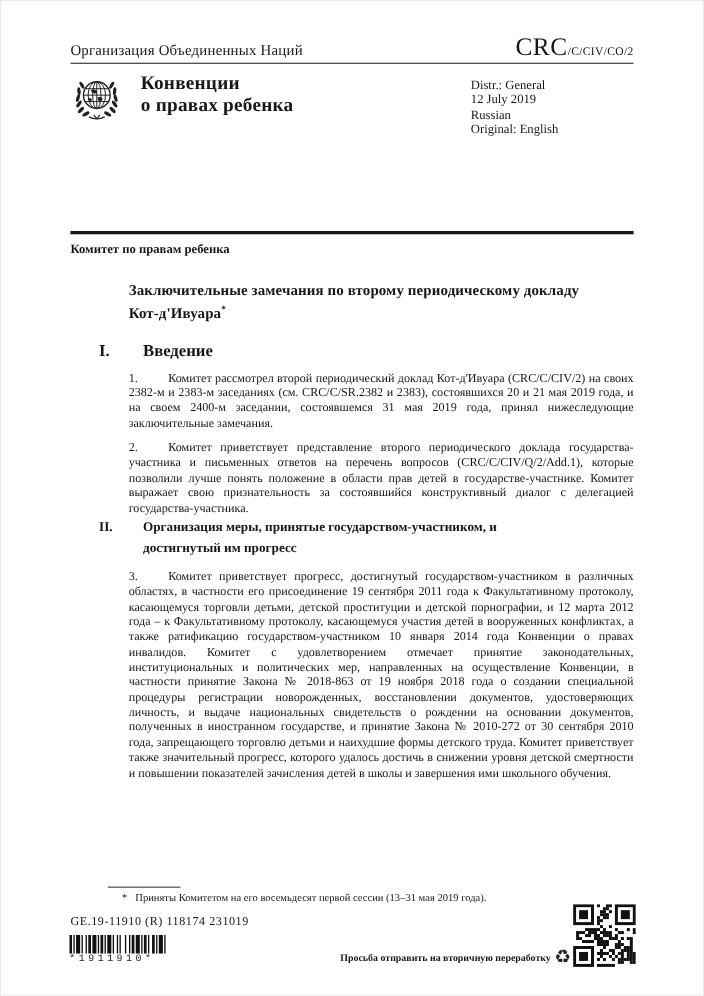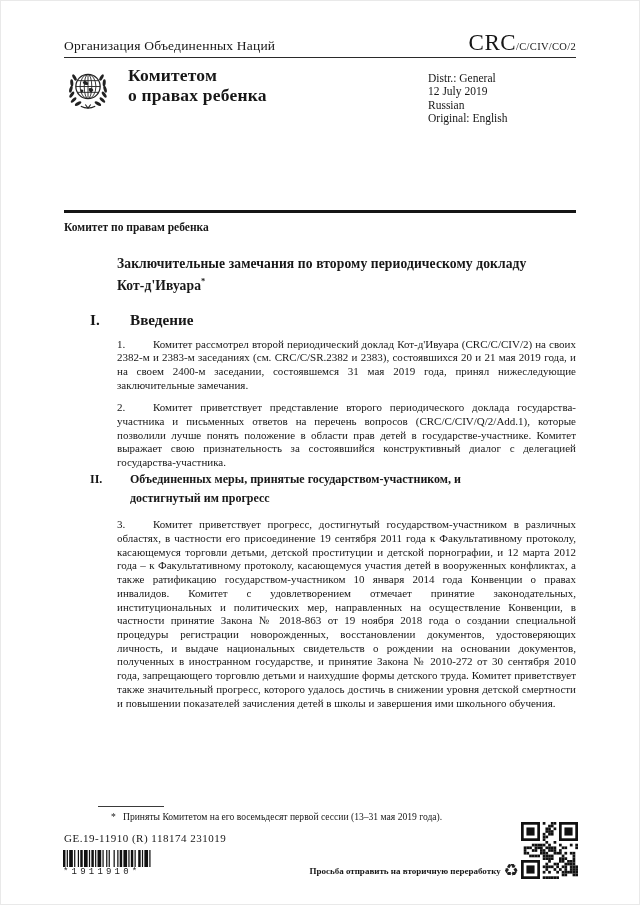--- a/index.html
+++ b/index.html
@@ -81,21 +81,21 @@
       <ellipse cx="48" cy="21" rx="1.7" ry="4" transform="rotate(5 48 21)"></ellipse>
       <ellipse cx="45" cy="15" rx="1.7" ry="4" transform="rotate(30 45 15)"></ellipse>
       <ellipse cx="41" cy="44" rx="1.7" ry="4" transform="rotate(-60 41 44)"></ellipse>
       <ellipse cx="46" cy="40" rx="1.7" ry="4" transform="rotate(-45 46 40)"></ellipse>
     </g>
     <path d="M22 47 q8 4 16 0" stroke="#222" stroke-width="1.4" fill="none"></path>
     <path d="M27 45 l3 4 M33 45 l-3 4" stroke="#222" stroke-width="1.2" fill="none"></path>
   </svg>
 
   <div class="pub-title">
-    <div>Комитетом</div>
+    <div>Конвенции</div>
     <div>о правах ребенка</div>
   </div>
 
   <div class="distr">
     <div>Distr.: General</div>
     <div>12 July 2019</div>
     <div>Russian</div>
     <div>Original: English</div>
   </div>
 
@@ -111,21 +111,21 @@
       <span class="numeral">I.</span>
       <span class="sec-text">Введение</span>
     </div>
 
     <div class="para"><span class="pnum">1.</span><span>Комитет рассмотрел второй периодический доклад Кот-д'Ивуара (CRC/C/CIV/2) на своих 2382-м и 2383-м заседаниях (см. CRC/C/SR.2382 и 2383), состоявшихся 20 и 21 мая 2019 года, и на своем 2400-м заседании, состоявшемся 31 мая 2019 года, принял нижеследующие заключительные замечания.</span></div>
 
     <div class="para"><span class="pnum">2.</span><span>Комитет приветствует представление второго периодического доклада государства-участника и письменных ответов на перечень вопросов (CRC/C/CIV/Q/2/Add.1), которые позволили лучше понять положение в области прав детей в государстве-участнике. Комитет выражает свою признательность за состоявшийся конструктивный диалог с делегацией государства-участника.</span></div>
 
     <div class="sec sec2">
       <span class="numeral">II.</span>
-      <span class="sec-text">Объединенных меры, принятые государством-участником, и достигнутый им прогресс</span>
+      <span class="sec-text">Организация меры, принятые государством-участником, и достигнутый им прогресс</span>
     </div>
 
     <div class="para para3"><span class="pnum">3.</span><span>Комитет приветствует прогресс, достигнутый государством-участником в различных областях, в частности его присоединение 19 сентября 2011 года к Факультативному протоколу, касающемуся торговли детьми, детской проституции и детской порнографии, и 12 марта 2012 года – к Факультативному протоколу, касающемуся участия детей в вооруженных конфликтах, а также ратификацию государством-участником 10 января 2014 года Конвенции о правах инвалидов. Комитет с удовлетворением отмечает принятие законодательных, институциональных и политических мер, направленных на осуществление Конвенции, в частности принятие Закона № 2018-863 от 19 ноября 2018 года о создании специальной процедуры регистрации новорожденных, восстановлении документов, удостоверяющих личность, и выдаче национальных свидетельств о рождении на основании документов, полученных в иностранном государстве, и принятие Закона № 2010-272 от 30 сентября 2010 года, запрещающего торговлю детьми и наихудшие формы детского труда. Комитет приветствует также значительный прогресс, которого удалось достичь в снижении уровня детской смертности и повышении показателей зачисления детей в школы и завершения ими школьного обучения.</span></div>
 
   </div>
 
   <div class="fn-rule"></div>
   <div class="footnote">
     <span class="fn-mark">*</span><span>Приняты Комитетом на его восемьдесят первой сессии (13–31 мая 2019 года).</span>
   </div>

